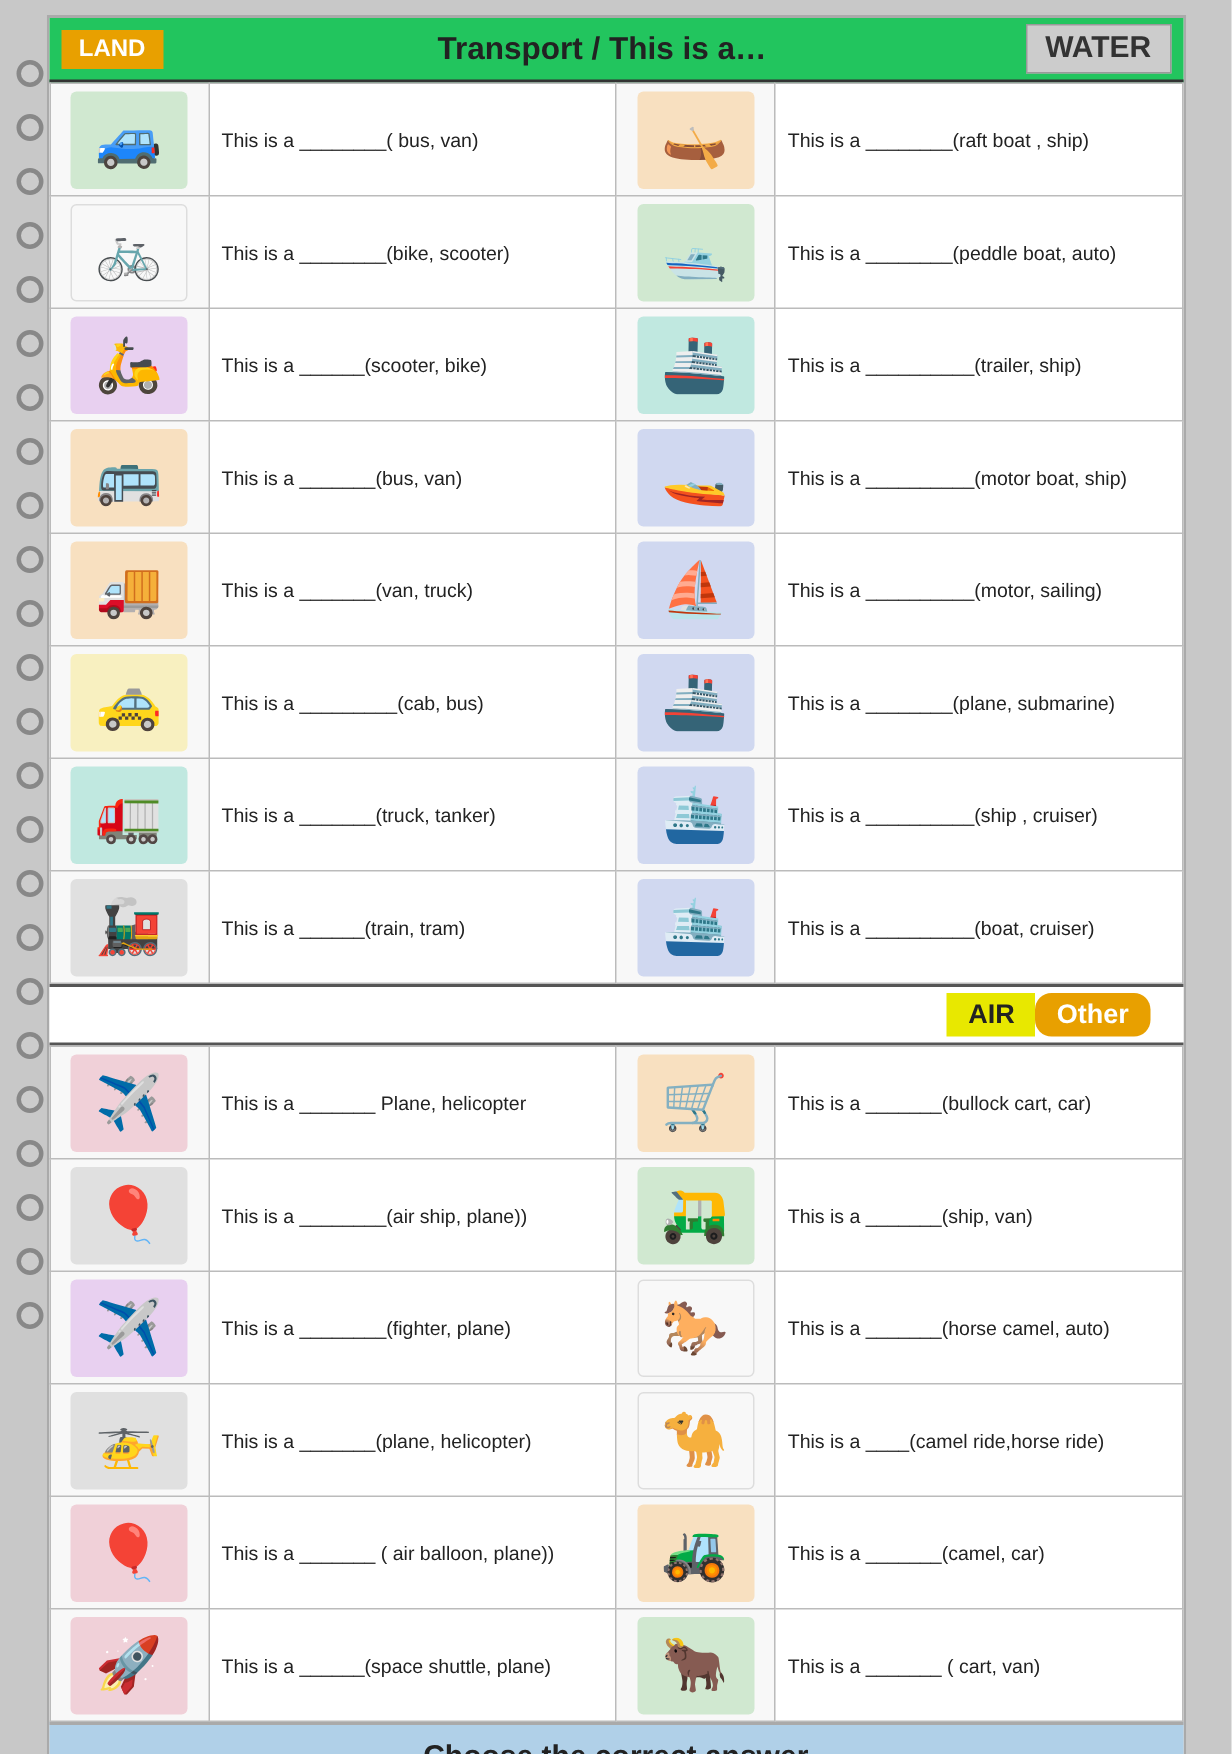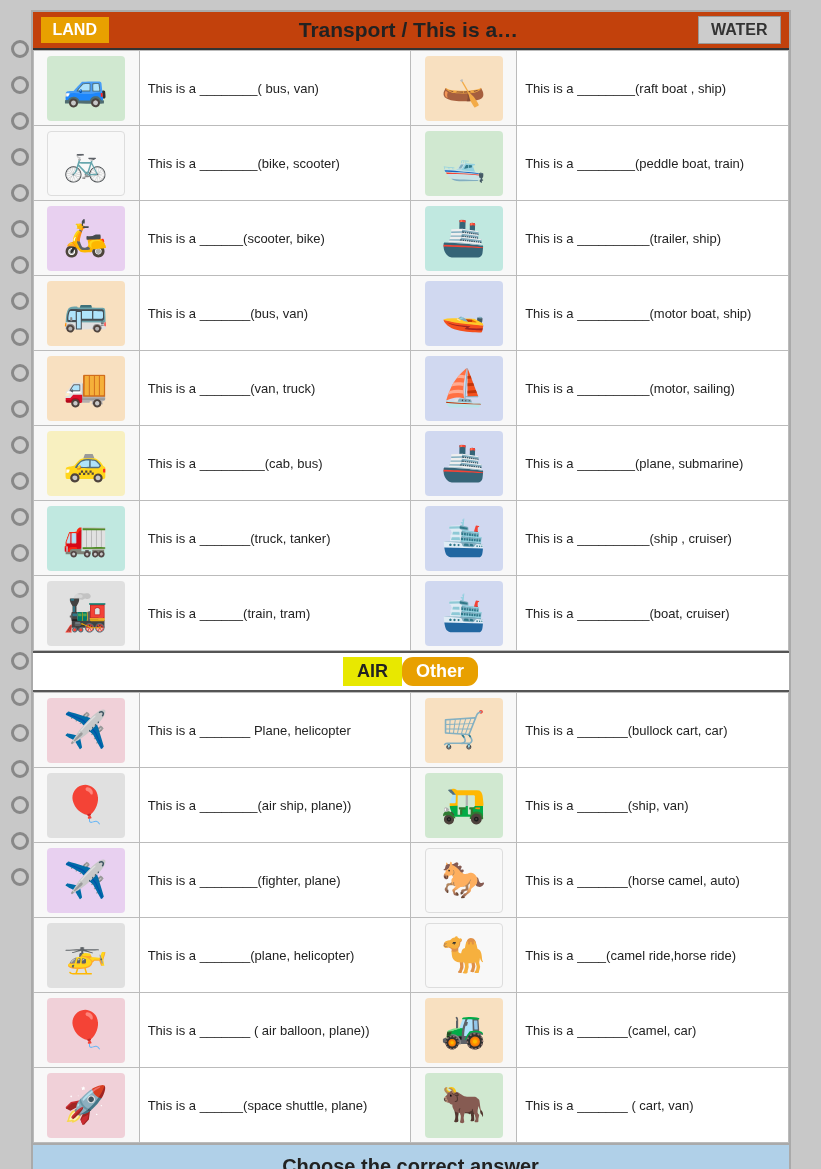--- a/index.html
+++ b/index.html
@@ -36,21 +36,21 @@
       width: 18px;
       height: 18px;
       border: 3px solid #888;
       border-radius: 50%;
       background: #ccc;
     }
     
     .header {
       display: flex;
       align-items: center;
-      background: #c2410c;
+      background: #22c55e;
       border-bottom: 2px solid #333;
       padding: 4px 8px;
     }
     .header-land {
       background: #e8a000;
       color: white;
       font-weight: bold;
       font-size: 16px;
       padding: 4px 12px;
       margin-right: 10px;
@@ -60,21 +60,21 @@
       text-align: center;
       font-size: 21px;
       font-weight: bold;
       color: #222;
       font-family: Arial Black, Arial, sans-serif;
     }
     .header-water {
       background: #ccc;
       color: #333;
       font-weight: bold;
-      font-size: 16px;
+      font-size: 20px;
       padding: 4px 12px;
       border: 1px solid #999;
     }
     .img-cell {
       width: 90px;
       height: 75px;
       text-align: center;
       padding: 4px;
       background: #f8f8f8;
     }
@@ -197,21 +197,21 @@
     <td class="text-cell">This is a ________(raft boat , ship)</td>
   </tr>
           <tr>
     <td class="img-cell">
       <div class="img-placeholder bg-white">🚲</div>
     </td>
     <td class="text-cell">This is a ________(bike, scooter)</td>
     <td class="img-cell">
       <div class="img-placeholder bg-green">🛥️</div>
     </td>
-    <td class="text-cell">This is a ________(peddle boat, train)</td>
+    <td class="text-cell">This is a ________(peddle boat, auto)</td>
   </tr>
           <tr>
     <td class="img-cell">
       <div class="img-placeholder bg-purple">🛵</div>
     </td>
     <td class="text-cell">This is a ______(scooter, bike)</td>
     <td class="img-cell">
       <div class="img-placeholder bg-teal">🚢</div>
     </td>
     <td class="text-cell">This is a __________(trailer, ship)</td>
@@ -262,21 +262,21 @@
     </td>
     <td class="text-cell">This is a ______(train, tram)</td>
     <td class="img-cell">
       <div class="img-placeholder bg-blue">🛳️</div>
     </td>
     <td class="text-cell">This is a __________(boat, cruiser)</td>
   </tr>
         </tbody>
     </table>
 
-    <div style="display:flex; justify-content:center; align-items:center; padding:4px 22px; border-top:2px solid #555; border-bottom:2px solid #555; background:white;">
+    <div style="display:flex; justify-content:flex-end; align-items:center; padding:4px 22px; border-top:2px solid #555; border-bottom:2px solid #555; background:white;">
       <span class="section-label-air">AIR</span>
       <span class="section-label-other">Other</span>
     </div>
 
     <table class="outer" id="air-other-table">
       <tbody id="air-other-body">
       <tr>
     <td class="img-cell">
       <div class="img-placeholder bg-pink">✈️</div>
     </td>

